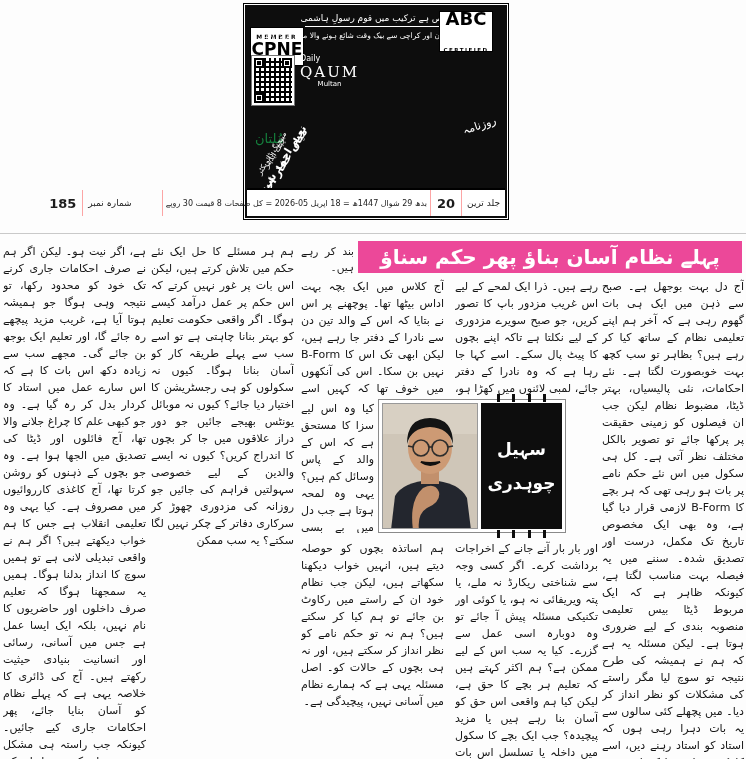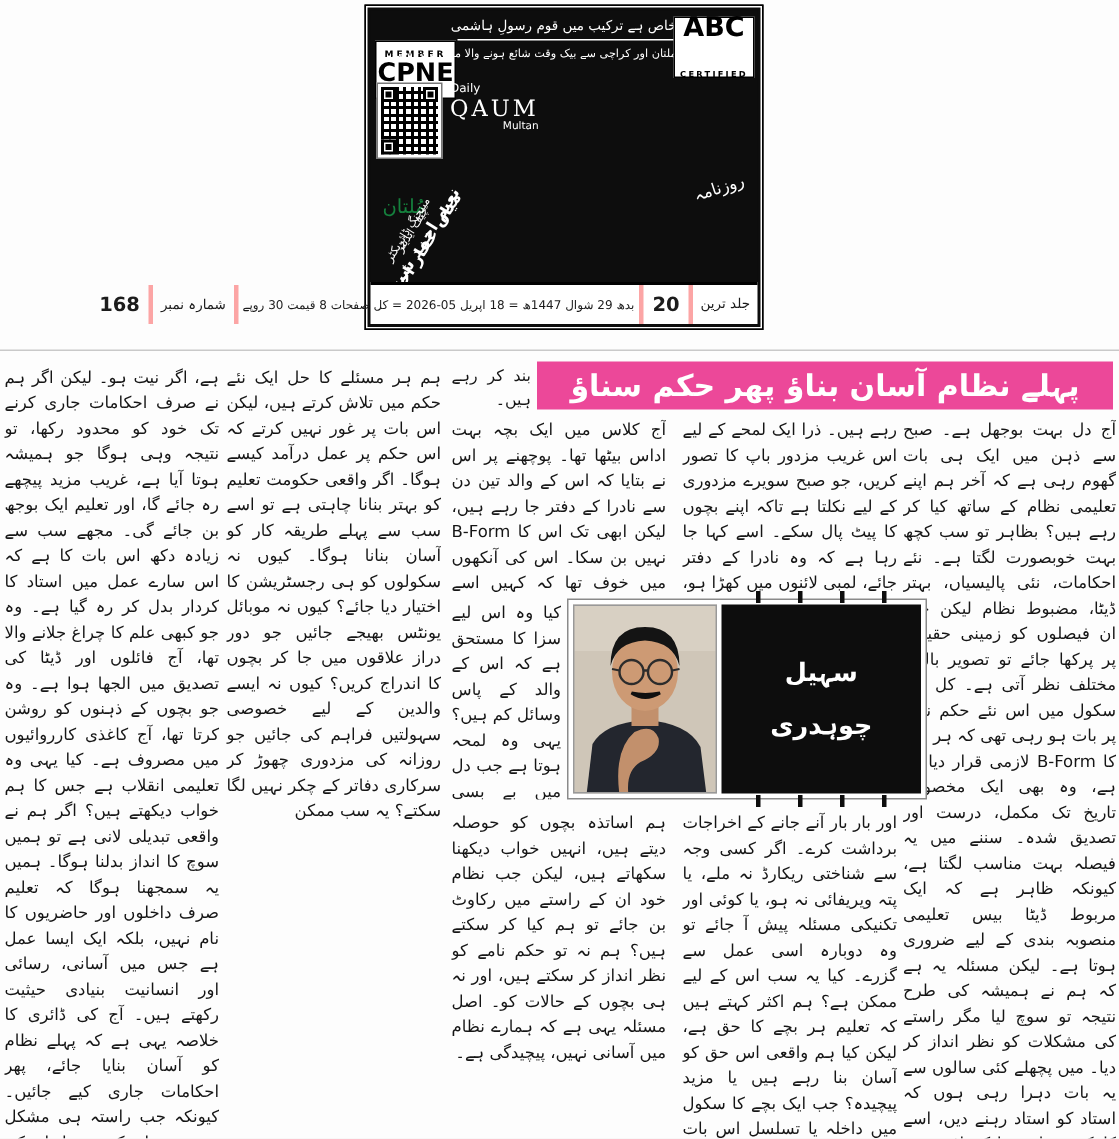--- a/index.html
+++ b/index.html
@@ -6,62 +6,62 @@
   body{background:#e8e8e8;font-family:"DejaVu Sans",sans-serif;}
   .page{position:relative;width:746px;height:759px;background:#fdfdfd;margin:0 auto;overflow:hidden;color:#1c1c1c;}
 
   
   .masthead{position:absolute;left:243px;top:3px;width:264px;height:215px;background:#0d0d0d;border:1px solid #000;box-shadow:0 0 0 1px #fff inset;}
   .m-inner{position:absolute;inset:3px;background:#0d0d0d;}
   .badge{position:absolute;background:#fff;color:#000;text-align:center;border:1px solid #000;display:flex;flex-direction:column;justify-content:center;line-height:1.05;}
   .badge-member{left:3px;top:20px;width:52px;height:37px;}
   .badge-member .small{font-size:6px;letter-spacing:2px;font-weight:bold;}
   .badge-member .big{font-size:17px;font-weight:bold;letter-spacing:0px;}
-  .badge-abc{right:2px;top:4px;width:52px;height:39px;gap:20px;}
+  .badge-abc{right:12px;top:4px;width:52px;height:39px;gap:20px;}
   .badge-abc .big{font-size:18px;font-weight:bold;line-height:1;}
   .badge-abc .small{font-size:5.5px;letter-spacing:1.5px;font-weight:bold;}
   .slogan{position:absolute;left:58px;top:3px;width:146px;color:#fff;direction:rtl;text-align:center;font-size:8.5px;line-height:13px;}
   .slogan .l1{border-bottom:1px solid #fff;padding:2px 0 1px;white-space:nowrap;font-size:9px;}
   .slogan .l2{padding-top:2px;font-size:7.5px;white-space:nowrap;}
   .qr{position:absolute;left:4px;top:48px;width:44px;height:51px;background:#fff;border:1px solid #777;padding:2px;box-sizing:border-box;}
   .qr-grid{position:relative;width:100%;height:100%;
     background-image:
       repeating-linear-gradient(0deg,#000 0 2px,transparent 2px 5px),
       repeating-linear-gradient(90deg,#000 0 2px,transparent 2px 5px);
     background-size:100% 100%;}
   .qr-finder{position:absolute;width:10px;height:10px;border:2px solid #000;background:#fff;box-sizing:border-box;}
   .qr-finder::after{content:"";position:absolute;inset:1px;background:#000;}
   .qr-f1{left:0;top:0}.qr-f2{right:0;top:0}.qr-f3{left:0;bottom:0}
   .daily-block{position:absolute;left:53px;top:47px;color:#fff;text-align:left;}
   .daily-block .daily{font-size:8px;font-weight:normal;}
   .daily-block .qaum{font-family:"DejaVu Serif",serif;font-size:15px;letter-spacing:2px;}
-  .daily-block .mult{font-size:7px;text-align:right;margin-top:-1px;}
+  .daily-block .mult{font-size:7px;text-align:center;margin-top:-1px;}
   .qaum-ur{position:absolute;left:50px;top:18px;width:170px;height:165px;color:#fff;font-size:118px;line-height:160px;text-align:center;font-weight:bold;direction:rtl;}
   .rozanama{position:absolute;right:8px;top:112px;color:#fff;font-size:11px;direction:rtl;transform:rotate(-18deg);}
   .multan-ur{position:absolute;left:8px;top:124px;color:#15803d;font-size:13px;direction:rtl;}
   .editor-block{position:absolute;color:#fff;direction:rtl;text-align:center;transform:rotate(-58deg);transform-origin:center;}
   .editor-left{left:-2px;top:138px;width:72px;}
   .editor-right{right:186px;top:138px;width:82px;}
   .editor-block .title{font-size:7.5px;margin-bottom:2px;}
   .editor-block .name{font-size:11px;font-weight:bold;white-space:nowrap;}
   .date-strip{position:absolute;left:0;right:0;bottom:0;height:26px;background:#fff;border-top:2px solid #000;display:flex;direction:rtl;align-items:stretch;font-size:8px;}
-  .date-cell{display:flex;align-items:center;justify-content:center;border-left:3px solid #fca5a5;padding:0 3px;white-space:nowrap;}
+  .date-cell{display:flex;align-items:center;justify-content:center;border-left:1px solid #fca5a5;padding:0 3px;white-space:nowrap;}
   .date-cell:last-child{border-left:none;}
   .date-num{font-size:13px;font-weight:bold;padding:0 3px;}
   .date-label{font-size:9px;padding:0 2px;}
-  .date-mid{flex:1;font-size:8px;justify-content:center;}
+  .date-mid{flex:1;font-size:8px;justify-content:center;margin-left:25px;}
 
   
   .article-rule{position:absolute;left:0;top:233px;width:746px;border-top:1px solid #c9c9c9;}
   .headline-bar{position:absolute;left:358px;top:241px;width:384px;height:32px;background:#ec4899;color:#fff;display:flex;align-items:center;justify-content:center;direction:rtl;font-size:20px;font-weight:bold;letter-spacing:0;}
   .col{position:absolute;direction:rtl;text-align:justify;font-size:11px;line-height:17px;overflow:hidden;color:#151515;}
   .col p{margin:0;}
 
   
-  .photo-box{position:absolute;left:378px;top:399px;width:240px;height:134px;border:1px solid #8a8a8a;background:#fff;box-sizing:border-box;padding:3px;display:flex;direction:ltr;}
+  .photo-box{position:absolute;left:378px;top:399px;width:188px;height:134px;border:1px solid #8a8a8a;background:#fff;box-sizing:border-box;padding:3px;display:flex;direction:ltr;}
   .photo-frame{width:96px;height:100%;border:1px solid #999;background:#cfc8bd;box-sizing:border-box;overflow:hidden;}
   .caption-panel{position:relative;flex:1;background:#0d0d0d;margin-left:3px;display:flex;flex-direction:column;align-items:center;justify-content:center;gap:14px;}
   .caption-panel .cap{color:#fff;font-size:17px;direction:rtl;font-weight:bold;}
   .ticks{position:absolute;left:10px;right:10px;display:flex;justify-content:space-around;}
   .ticks-top{top:-1px;}
   .ticks-bottom{bottom:-1px;}
   .tick{width:3px;height:8px;background:#0d0d0d;}
   .ticks-top .tick{transform:translateY(-8px);}
   .ticks-bottom .tick{transform:translateY(8px);}
 </style>
@@ -123,21 +123,21 @@
         <div class="date-cell">
           <span class="date-num">20</span>
         </div>
         <div class="date-cell date-mid">
           <span>بدھ 29 شوال 1447ھ = 18 اپریل 05-2026 = کل صفحات 8 قیمت 30 روپے</span>
         </div>
         <div class="date-cell">
           <span class="date-label">شمارہ نمبر</span>
         </div>
         <div class="date-cell">
-          <span class="date-num">168</span>
+          <span class="date-num">185</span>
         </div>
       </div>
 
     </div>
   </div>
 
   <div class="article-rule"></div>
 
   <div class="headline-bar">پہلے نظام آسان بناؤ پھر حکم سناؤ</div>
 

